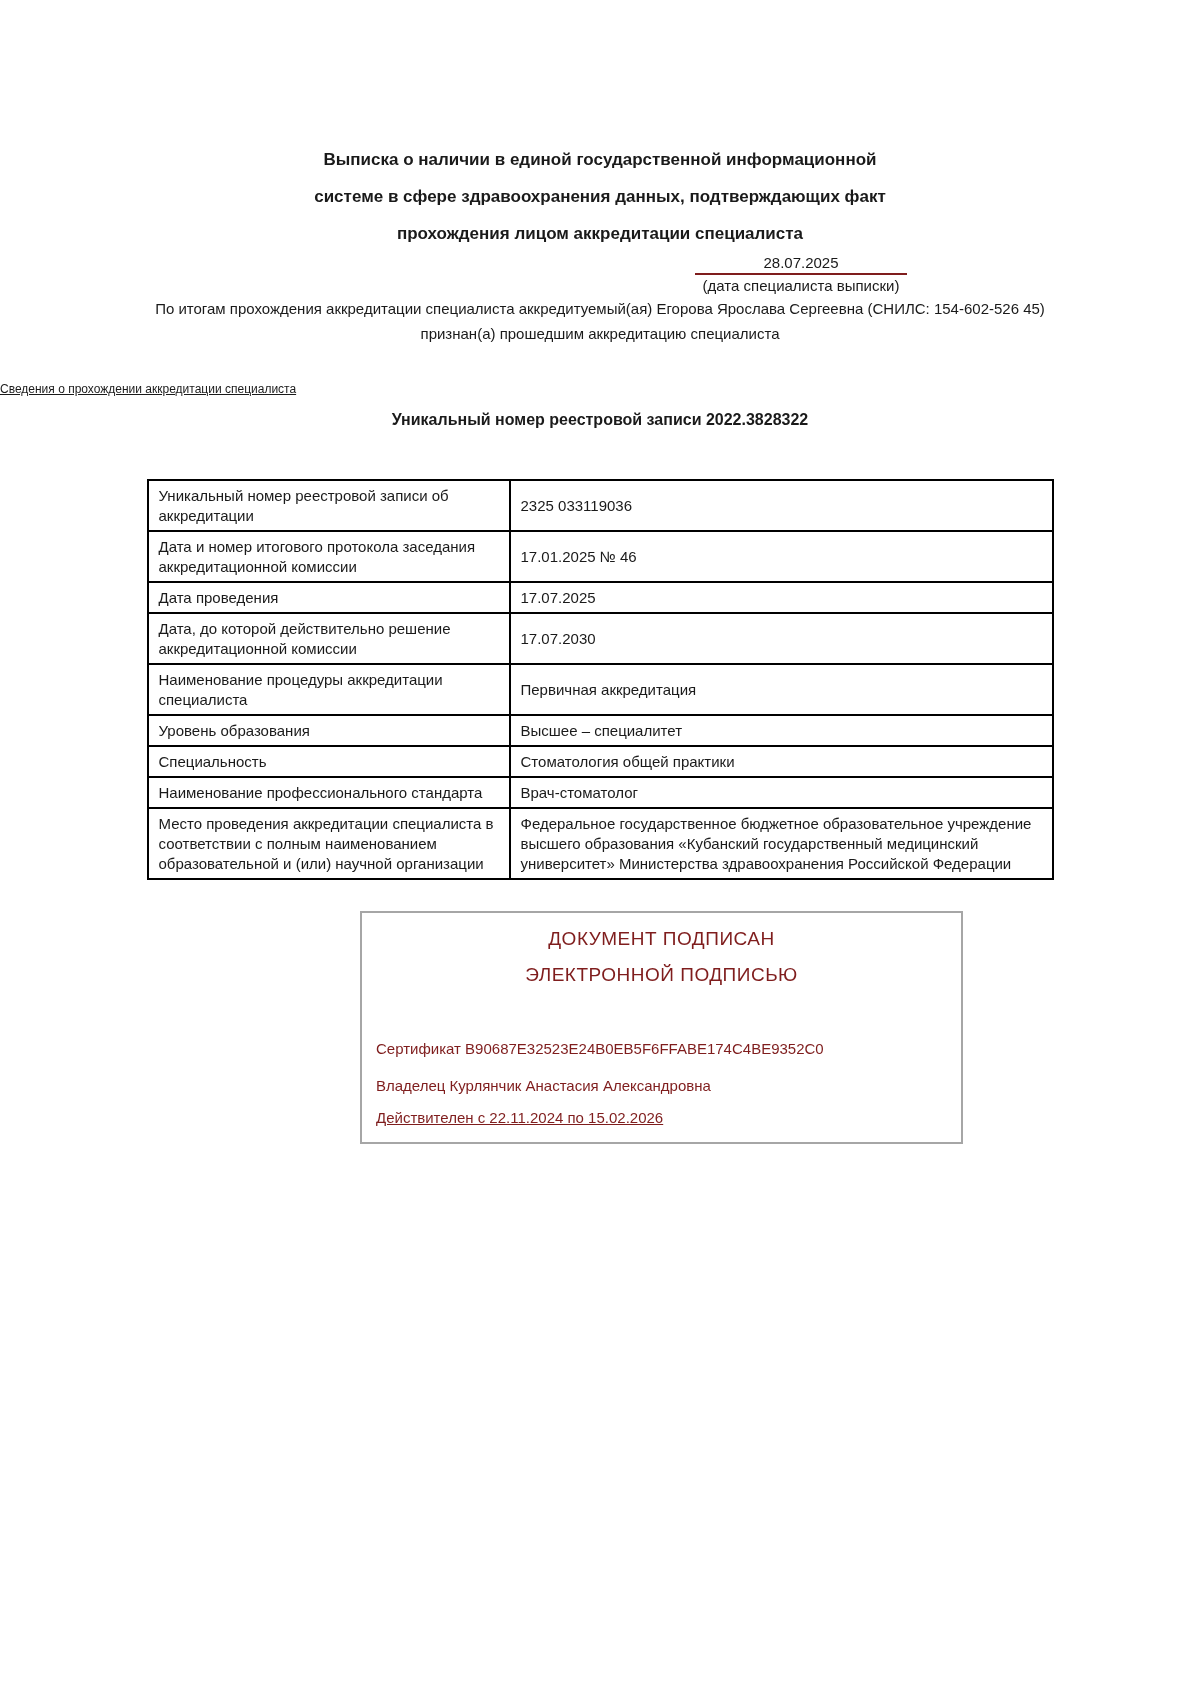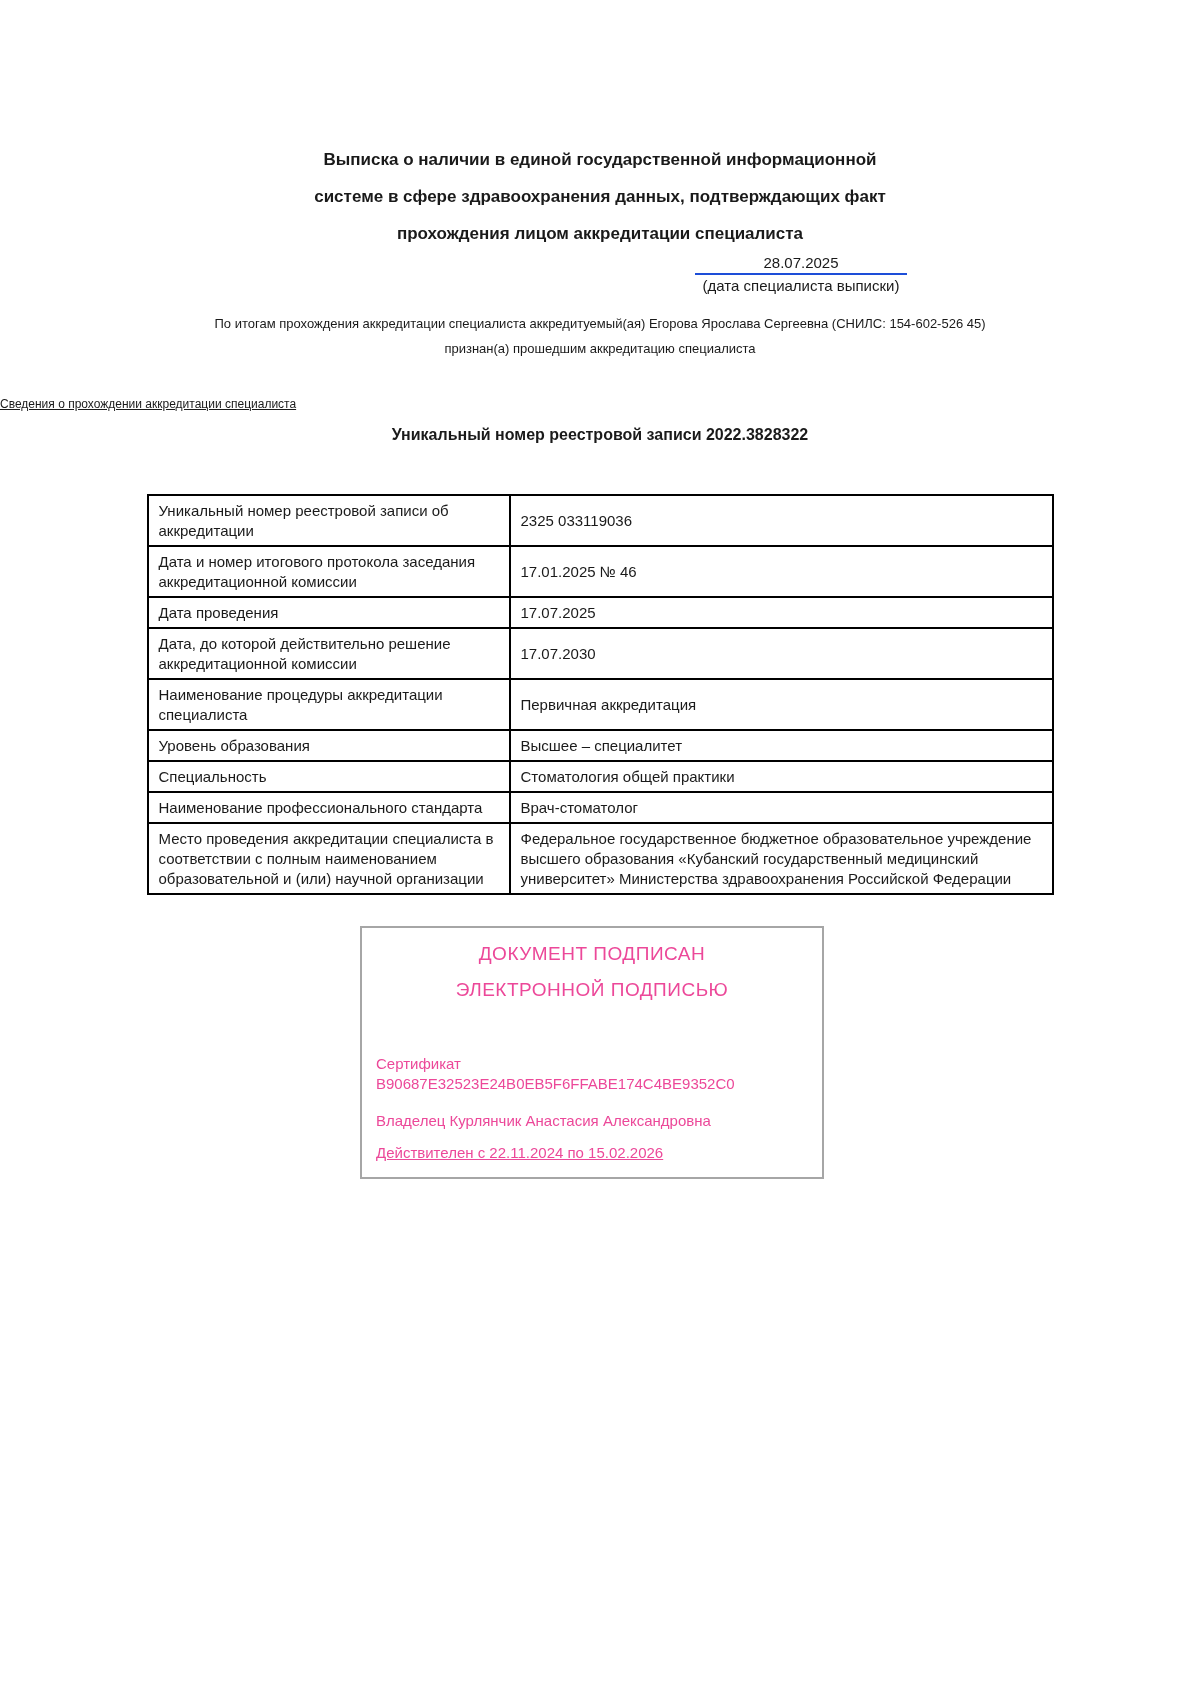--- a/index.html
+++ b/index.html
@@ -26,28 +26,28 @@
   .date-block {
     margin-top: 2px;
     margin-left: 640px;
     width: 322px;
     text-align: center;
     font-size: 15px;
   }
   .date-value {
     display: inline-block;
     min-width: 212px;
-    border-bottom: 2px solid #1d4ed8;
+    border-bottom: 2px solid #7f1d1d;
     padding-bottom: 2px;
   }
   .date-caption { margin-top: 2px; font-size: 15px; }
   .intro {
-    margin-top: 17px;
+    margin-top: 2px;
     text-align: center;
-    font-size: 13px;
+    font-size: 15px;
     line-height: 25px;
   }
   .section-heading {
     margin-top: 36px;
     text-align: left;
     font-size: 12px;
     text-decoration: underline;
   }
   .registry-heading {
     margin-top: 15px;
@@ -64,23 +64,23 @@
   table.acc-table td {
     border: 2px solid #000;
     padding: 5px 10px 4px 10px;
     line-height: 20px;
     vertical-align: middle;
   }
   td.col-label { width: 362px; border-radius: 21px; }
   td.col-value { padding-left: 14px; }
   .sig-box {
     margin: 31px 0 0 360px;
-    width: 464px;
+    width: 603px;
     border: 2px solid #a6a6a6;
-    color: #ec4899;
+    color: #7f1d1d;
     padding: 8px 0 14px 0;
   }
   .sig-head {
     text-align: center;
     font-size: 19px;
     line-height: 36px;
     letter-spacing: 0.5px;
   }
   .sig-details {
     margin-top: 46px;

